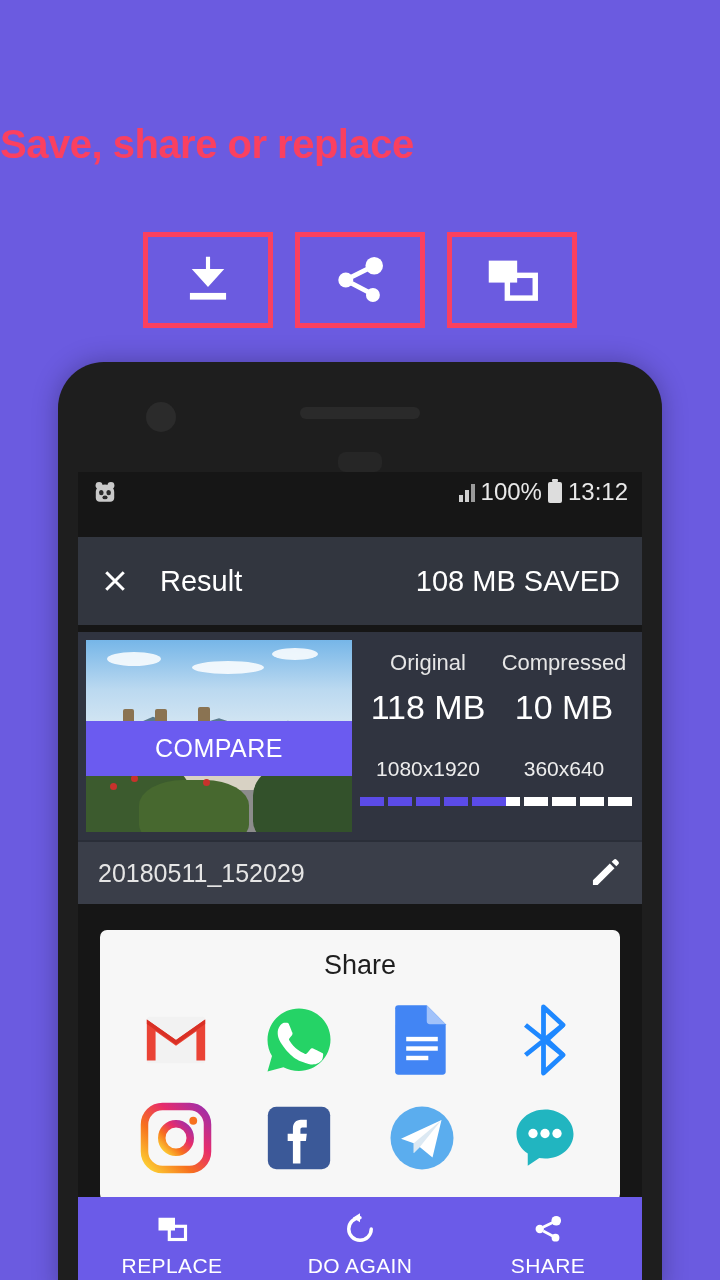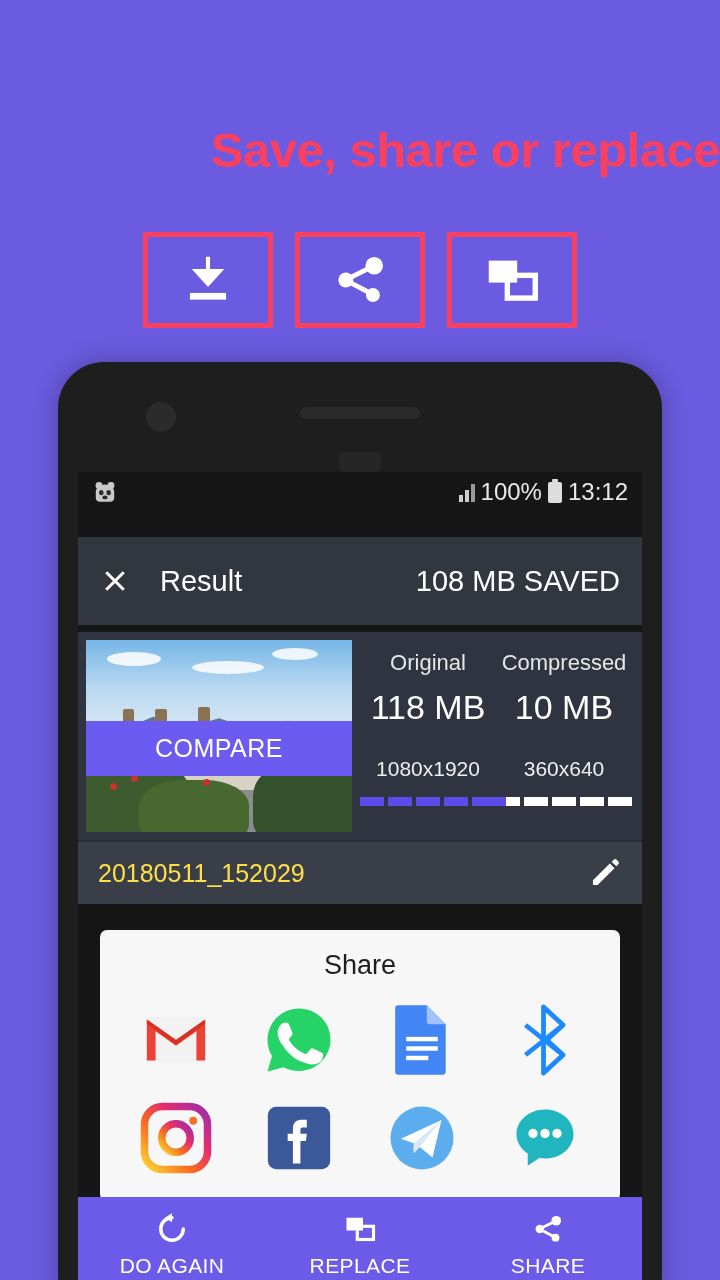--- a/index.html
+++ b/index.html
@@ -13,22 +13,22 @@
   
   .promo { position: absolute; top: 0; left: 0; width: 720px; height: 350px; }
   .promo-title {
     position: absolute; top: 50px; left: 0; width: 720px;
     text-align: center;
     font-size: 58px; font-weight: bold; color: #FFFFFF;
     letter-spacing: 1px;
   }
   .promo-sub {
     position: absolute; top: 122px; left: 0; width: 720px;
-    text-align: right;
-    font-size: 49px; font-weight: bold; color: #FA4060;
+    text-align: left;
+    font-size: 40px; font-weight: bold; color: #FA4060;
     letter-spacing: -0.5px;
   }
   .promo-icons {
     position: absolute; top: 232px; left: 0; width: 720px;
     display: flex; justify-content: center; gap: 22px;
   }
   .promo-box {
     width: 130px; height: 96px;
     border: 5px solid #FA4060;
     display: flex; align-items: center; justify-content: center;
@@ -145,21 +145,21 @@
   .segbar.compressed span { background:#FFFFFF; }
   .segbar.compressed span.partial {
     background: linear-gradient(to right, #5B4BE8 0 40%, #FFFFFF 40% 100%);
   }
 
   .filename-row {
     display: flex; align-items: center;
     padding: 14px 20px; background: #3A3E49;
     border-top: 2px solid #2A2E38;
   }
-  .filename { color: #fde047; font-size: 25px; }
+  .filename { color: #e5e5e5; font-size: 25px; }
   .pencil { margin-left: auto; }
 
   
   .share-sheet {
     margin: 26px 22px 0 22px;
     background: #F7F7F7; border-radius: 7px;
     padding: 20px 14px 22px 14px;
   }
   .share-title { text-align:center; font-size: 27px; color:#1E1E1E; }
   .share-grid {
@@ -386,31 +386,31 @@
             <circle cx="32" cy="21" r="3.1" fill="#FFFFFF"></circle>
           </svg>
         </div>
 
       </div>
     </div>
 
     <div class="bottombar">
       <div class="bottom-item">
         <svg width="36" height="36" viewBox="0 0 24 24">
+          <rect x="3" y="4.5" width="11" height="8.5" fill="#fff"></rect>
+          <rect x="10.2" y="10.2" width="10.8" height="8.8" fill="none" stroke="#fff" stroke-width="2.1"></rect>
+        </svg>
+        <span class="bottom-label">REPLACE</span>
+      </div>
+      <div class="bottom-item">
+        <svg width="36" height="36" viewBox="0 0 24 24">
           <path d="M12 4.5a7.5 7.5 0 1 0 7.5 7.5" fill="none" stroke="#fff" stroke-width="2.3" stroke-linecap="round"></path>
           <path d="M12 1.5 L12 7.5 L7.2 4.5 z" fill="#fff"></path>
         </svg>
         <span class="bottom-label">DO AGAIN</span>
-      </div>
-      <div class="bottom-item">
-        <svg width="36" height="36" viewBox="0 0 24 24">
-          <rect x="3" y="4.5" width="11" height="8.5" fill="#fff"></rect>
-          <rect x="10.2" y="10.2" width="10.8" height="8.8" fill="none" stroke="#fff" stroke-width="2.1"></rect>
-        </svg>
-        <span class="bottom-label">REPLACE</span>
       </div>
       <div class="bottom-item">
         <svg width="36" height="36" viewBox="0 0 24 24">
           <circle cx="17.5" cy="6.5" r="3.2" fill="#fff"></circle>
           <circle cx="6.5" cy="12" r="2.8" fill="#fff"></circle>
           <circle cx="17" cy="17.8" r="2.6" fill="#fff"></circle>
           <path d="M8.6 10.9 L15.2 7.6 M8.8 13.3 L15.1 16.6" stroke="#fff" stroke-width="1.9"></path>
         </svg>
         <span class="bottom-label">SHARE</span>
       </div>

